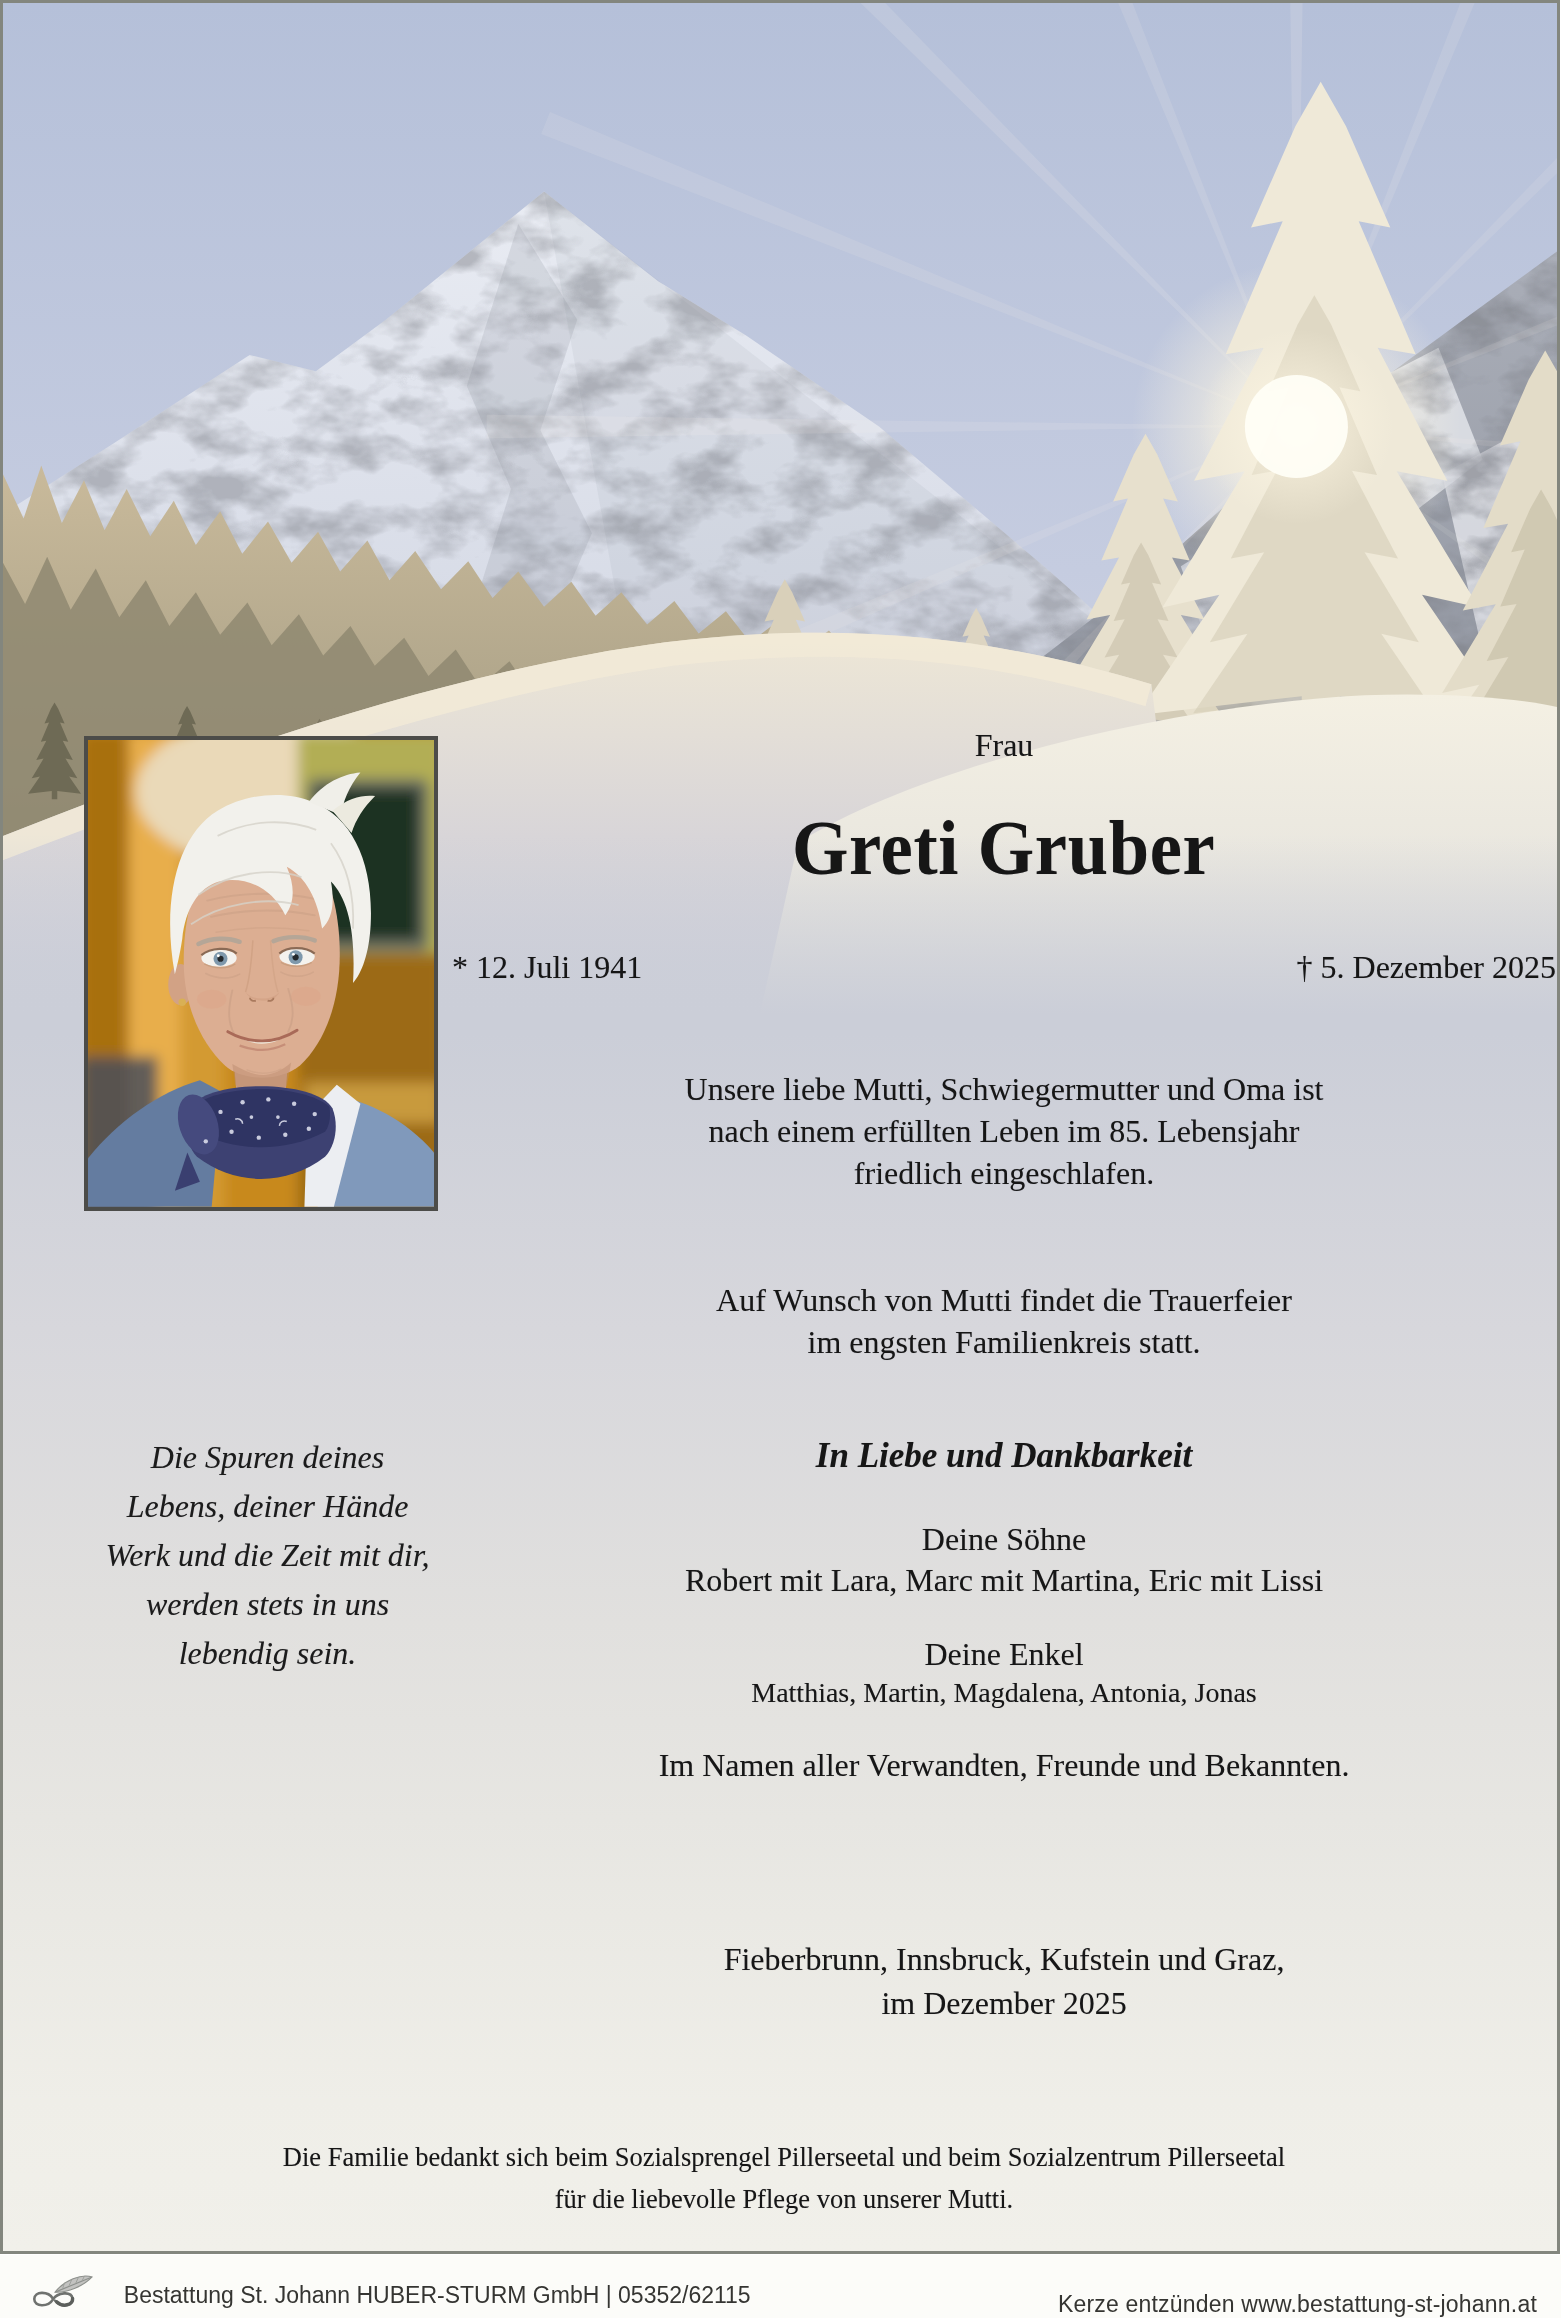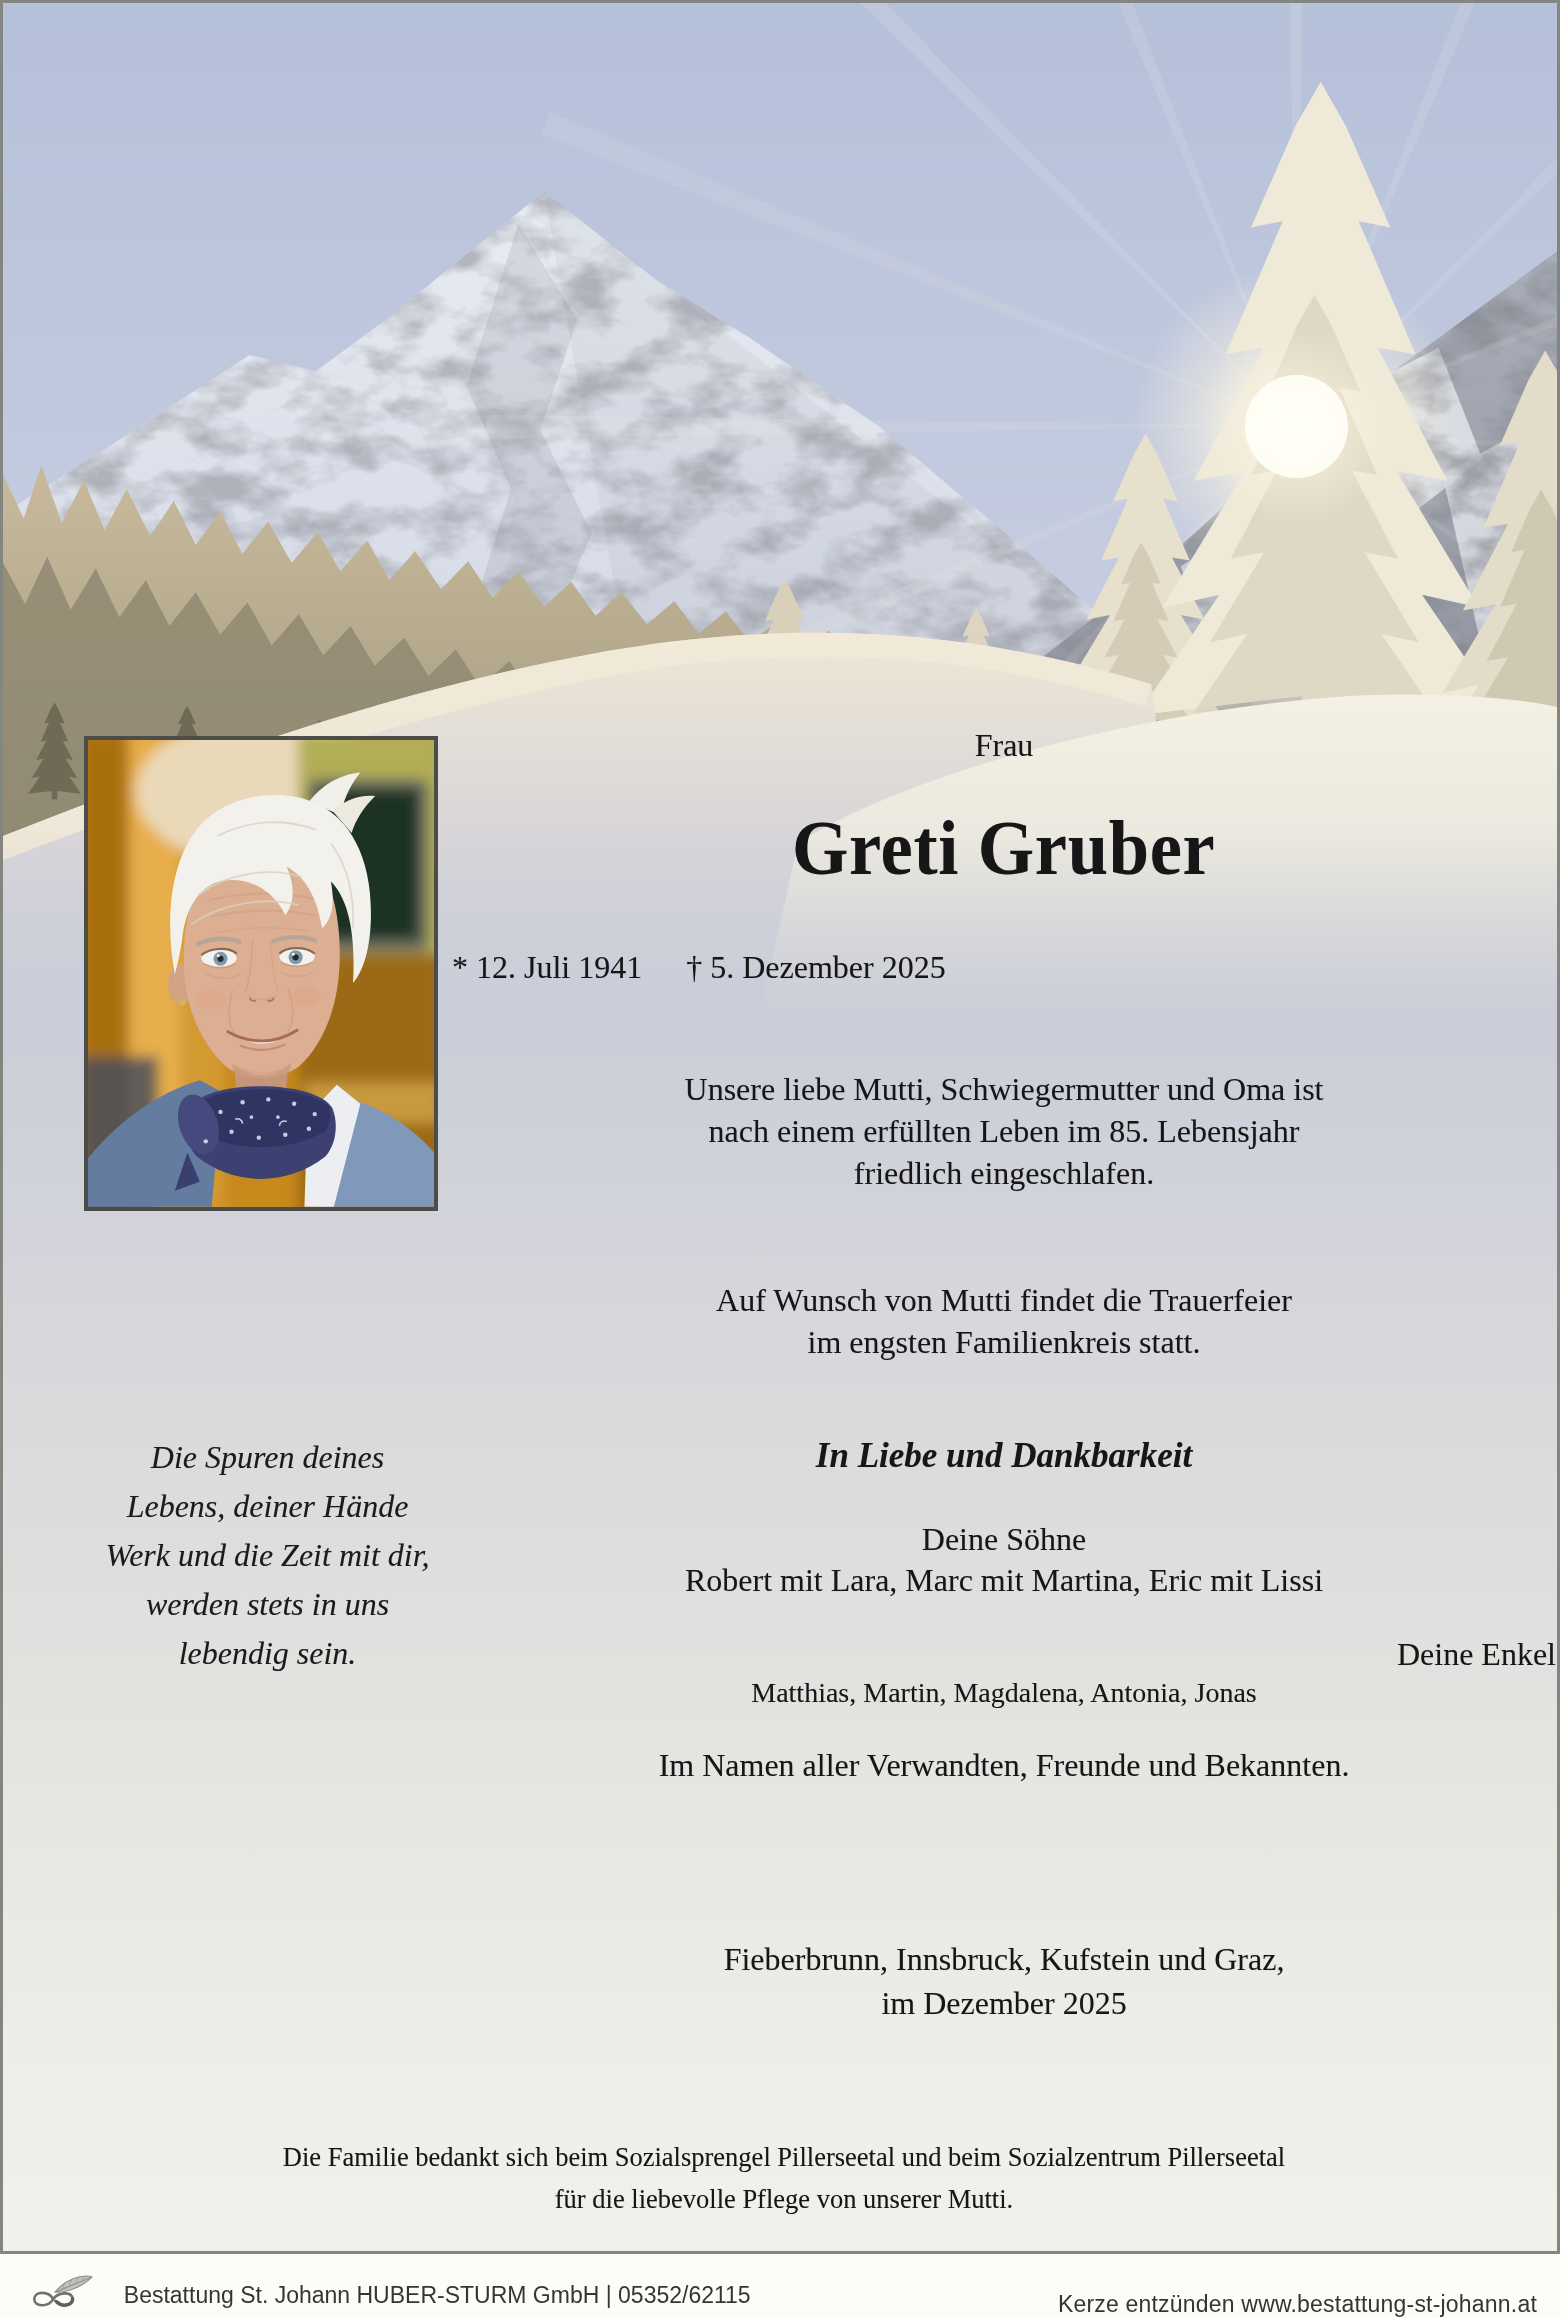--- a/index.html
+++ b/index.html
@@ -13,30 +13,30 @@
   .photo-fade{position:absolute;left:0;bottom:0;width:100%;height:199px;
         background:linear-gradient(180deg,rgba(203,206,216,0) 0%,#cbced8 90%);}
   .portrait{position:absolute;left:81px;top:733px;width:346px;height:467px;
         border:4.4px solid #4c4c49;background:#c8891f;}
   .portrait svg{display:block;width:346px;height:467px;}
   .txt{position:absolute;left:449px;width:1104px;text-align:center;
        text-shadow:0 0 0.7px rgba(40,40,55,.3);}
   .frau{top:724px;font-size:32px;}
   .name{top:800px;font-size:78px;font-weight:700;letter-spacing:0.7px;}
   .name span{display:inline-block;transform:scaleX(.93);}
-  .dates{top:946px;font-size:32px;display:flex;justify-content:flex-start;gap:44px;}
+  .dates{top:946px;font-size:32px;display:flex;justify-content:space-between;gap:44px;}
   .intro{top:1065px;font-size:32px;line-height:42px;}
   .funeral{top:1276px;font-size:32px;line-height:42px;}
   .poem{position:absolute;left:40px;top:1430px;width:449px;text-align:center;
         font-style:italic;font-size:32px;line-height:49px;color:#1b1b1b;
         text-shadow:0 0 0.7px rgba(40,40,55,.3);}
   .closing{top:1433px;font-size:35px;font-weight:700;font-style:italic;}
   .sons-label{top:1518px;font-size:32px;}
   .sons{top:1559px;font-size:32px;}
-  .enkel-label{top:1633px;font-size:32px;text-align:right;}
+  .enkel-label{top:1633px;font-size:32px;}
   .enkel{top:1674px;font-size:28px;}
   .in-name{top:1744px;font-size:32px;}
   .places{top:1934px;font-size:32px;line-height:44px;}
   .thanks{left:4px;width:1554px;top:2133px;font-size:26.5px;line-height:42px;}
   .footer{position:absolute;left:0;top:2255px;width:1562px;height:63px;background:#fcfcf9;
         display:flex;align-items:flex-end;justify-content:space-between;box-sizing:border-box;
         padding:0 25px;font-family:"Liberation Sans",sans-serif;font-size:23px;color:#35353*2;
         color:#353532;}
   .footer-left{display:flex;align-items:center;gap:11.8px;}
   .footer-left svg{display:block;}

